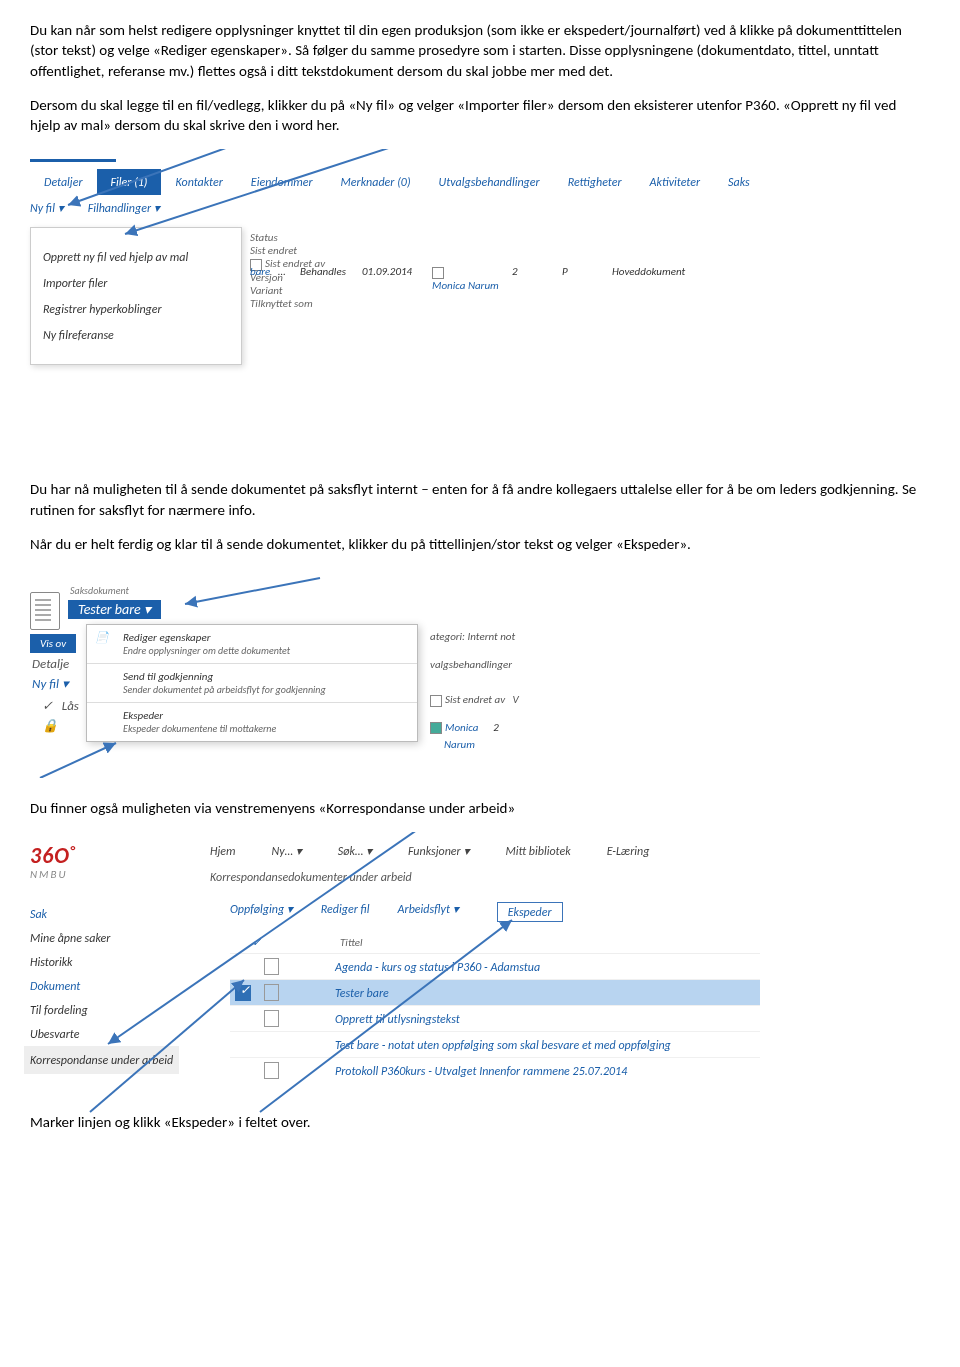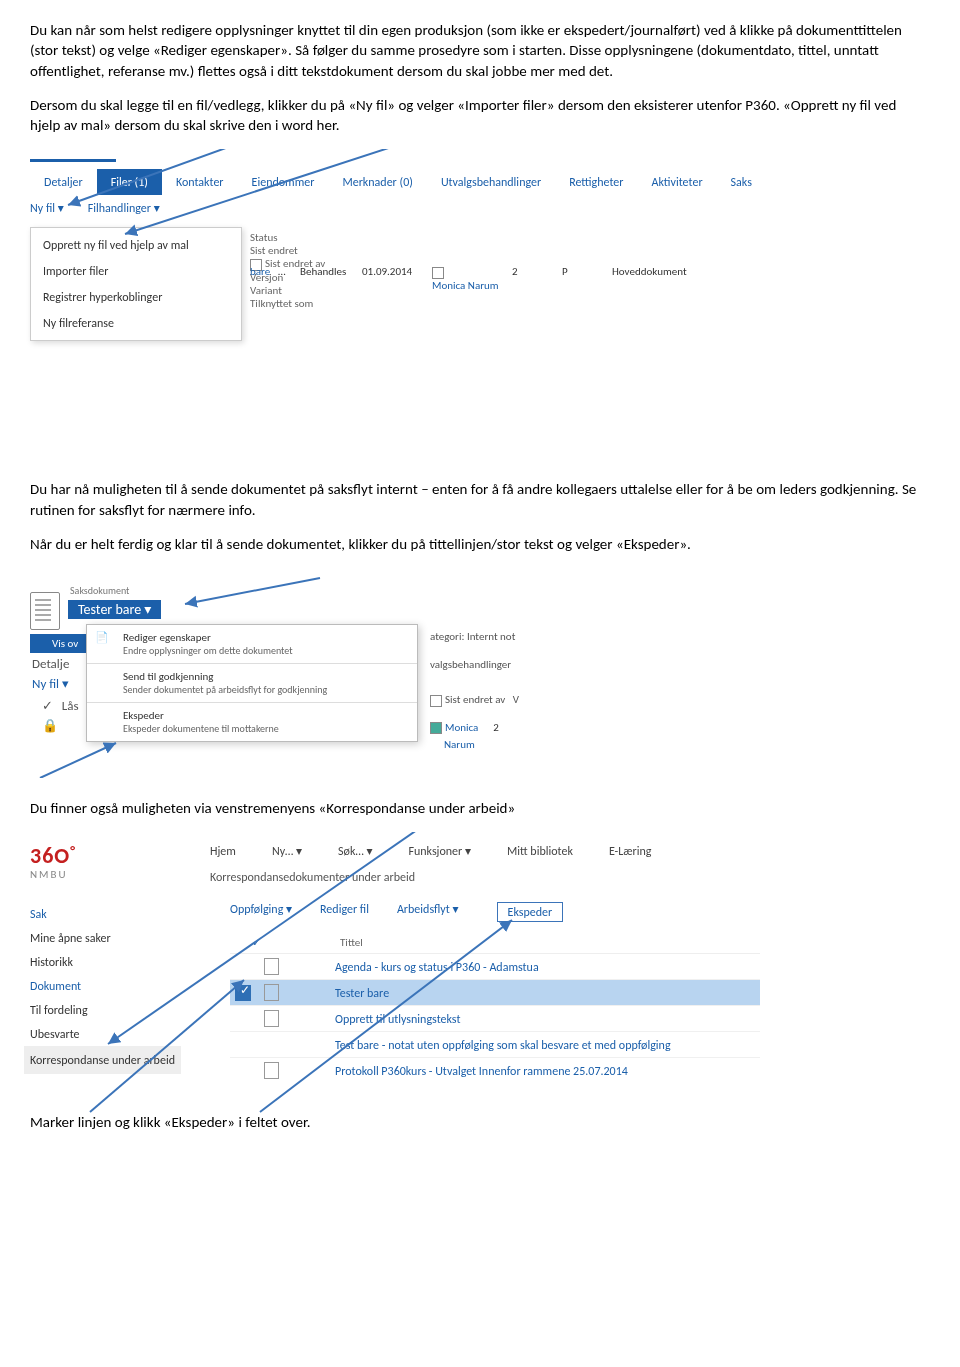--- a/index.html
+++ b/index.html
@@ -11,20 +11,21 @@
     width: 900px;
     background: #fff;
   }
   .para {
     margin: 0 11px 14px 0;
     line-height: 1.35;
   }
   .shot {
     position: relative;
     margin: 6px 0 30px 0;
+    font-style: italic;
   }
   .shot1 {
     height: 300px;
     width: 860px;
   }
   .tabs {
     position: absolute;
     left: 0;
     top: 20px;
     display: flex;
@@ -50,21 +51,21 @@
     color: #1b5faa;
   }
   .dd {
     position: absolute;
     left: 0;
     top: 78px;
     width: 210px;
     border: 1px solid #ccc;
     background: #fff;
     font-size: 12px;
-    padding: 4px 0;
+    padding: 16px 0;
     box-shadow: 2px 2px 6px rgba(0,0,0,0.15);
     color: #333;
   }
   .dd div {
     padding: 6px 12px;
   }
   .tablehead {
     position: absolute;
     left: 220px;
     top: 82px;
@@ -119,21 +120,21 @@
     color: #333;
   }
   .shot2-menu .grp {
     border-bottom:1px solid #ddd;
     padding:6px 10px 6px 36px;
     position:relative;
   }
   .shot2-menu .grp .sub { color:#666; font-size:10px; }
   .bluetabs {
     position:absolute; left:0; top:66px;
-    background:#1b5faa; color:#fff; font-size:11px; padding:3px 22px;
+    background:#1b5faa; color:#fff; font-size:11px; padding:3px 10px;
   }
   .shadowtab {
     position:absolute; top:84px; font-size:13px; color:#555;
   }
   .rightcol {
     position:absolute; left:400px; top:60px; font-size:11px; color:#555;
     line-height:1.6;
   }
   .saksdok { position:absolute; left:40px; top:16px; font-size:10px; color:#777; }
 

